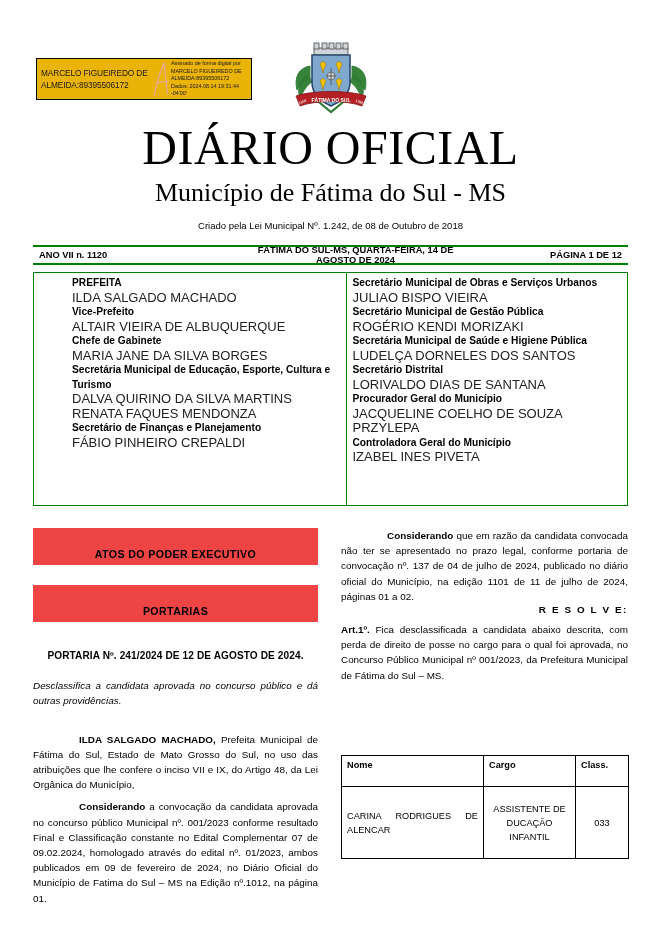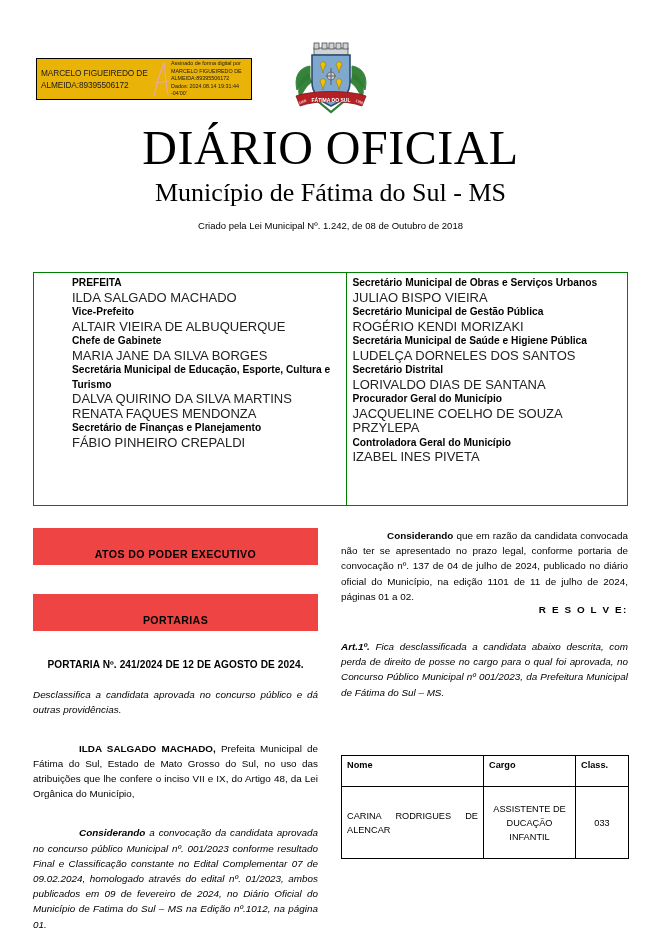--- a/index.html
+++ b/index.html
@@ -158,21 +158,21 @@
   .banner {
     background: #ef4444;
     color: #000000;
     font-size: 10.6px;
     font-weight: bold;
     text-align: center;
     letter-spacing: 0.4px;
     padding: 20px 0 4px 0;
     line-height: 13px;
   }
-  .banner.second { margin-top: 29px; }
+  .banner.second { margin-top: 20px; }
 
   .port-title {
     margin-top: 27px;
     font-size: 10.1px;
     font-weight: bold;
     text-align: center;
     line-height: 14.5px;
     letter-spacing: 0.1px;
   }
   .port-summary {
@@ -184,21 +184,21 @@
   }
 
   p.body {
     font-size: 9.9px;
     line-height: 15.2px;
     text-align: justify;
     margin: 0;
   }
   p.body.indent { text-indent: 46px; }
   p.gap-lg { margin-top: 24px; }
-  p.gap-md { margin-top: 24px; font-style: italic; }
+  p.gap-md { margin-top: 7px; }
   .b { font-weight: bold; }
   .resolve {
     font-size: 9.9px;
     font-weight: bold;
     letter-spacing: 1.6px;
     margin-top: 0;
     text-indent: 4px;
     text-align: right;
   }
 
@@ -294,20 +294,25 @@
       <text x="71" y="63" font-family="'Liberation Sans', sans-serif" font-size="3.6" fill="#ffffff" text-anchor="middle" transform="rotate(22 71 63)">1958</text>
     </svg>
   </div>
 
   <div class="masthead">
     <div class="title">DIÁRIO OFICIAL</div>
     <div class="subtitle">Município de Fátima do Sul - MS</div>
     <div class="law">Criado pela Lei Municipal Nº. 1.242, de 08 de Outubro de 2018</div>
   </div>
 
+  <div class="infobar">
+    <div class="ib-left">ANO VII n. 1120</div>
+    <div class="ib-center">FÁTIMA DO SUL-MS, QUARTA-FEIRA, 14 DE AGOSTO DE 2024</div>
+    <div class="ib-right">PÁGINA 1 DE 12</div>
+  </div>
 
   <div class="officials">
     <div class="off-col left">
       <div class="off-role">PREFEITA</div>
       <div class="off-name">ILDA SALGADO MACHADO</div>
       <div class="off-role">Vice-Prefeito</div>
       <div class="off-name">ALTAIR VIEIRA DE ALBUQUERQUE</div>
       <div class="off-role">Chefe de Gabinete</div>
       <div class="off-name">MARIA JANE DA SILVA BORGES</div>
       <div class="off-role">Secretária Municipal de Educação, Esporte, Cultura e Turismo</div>

